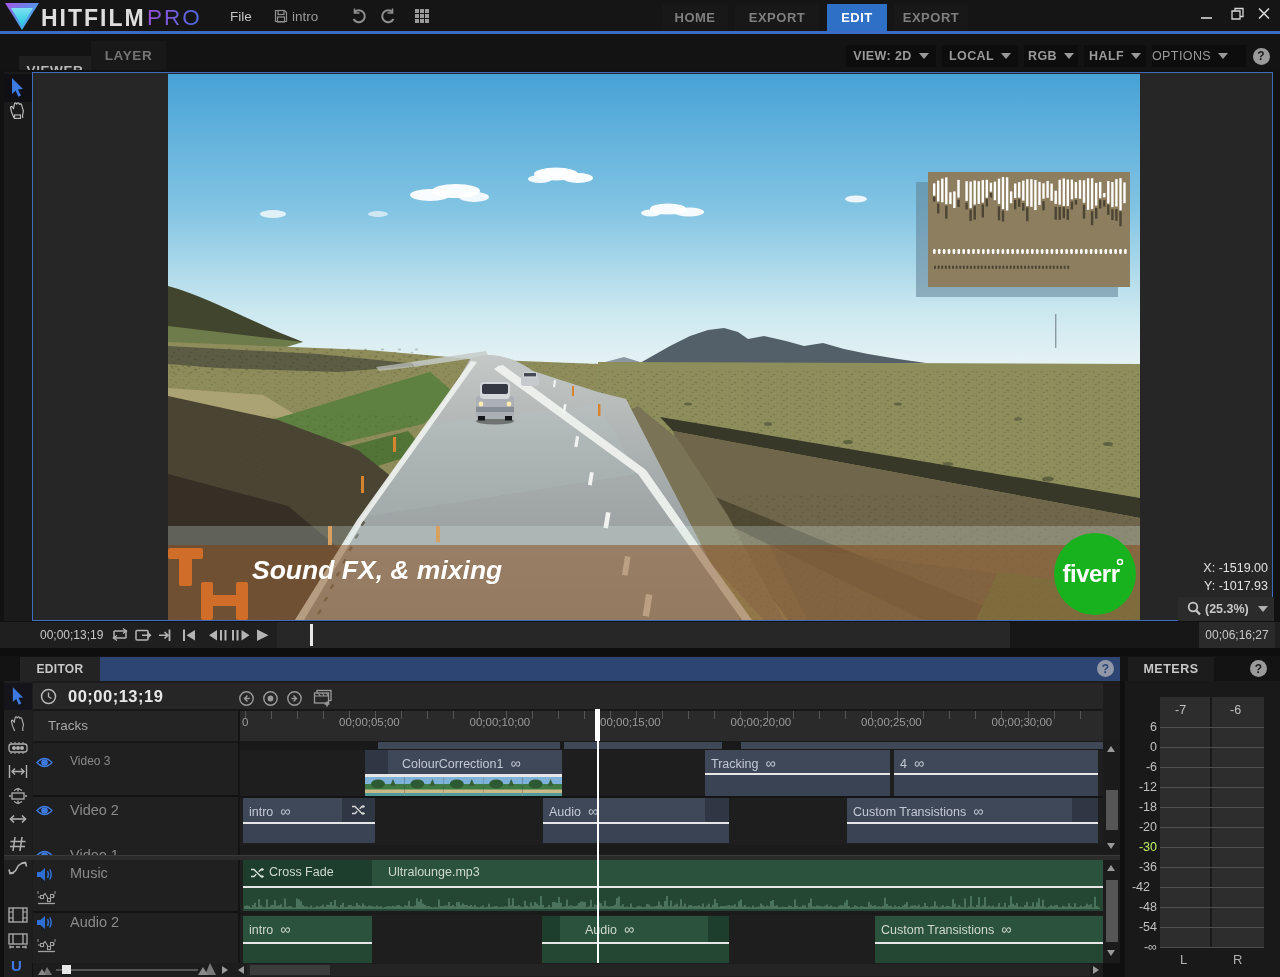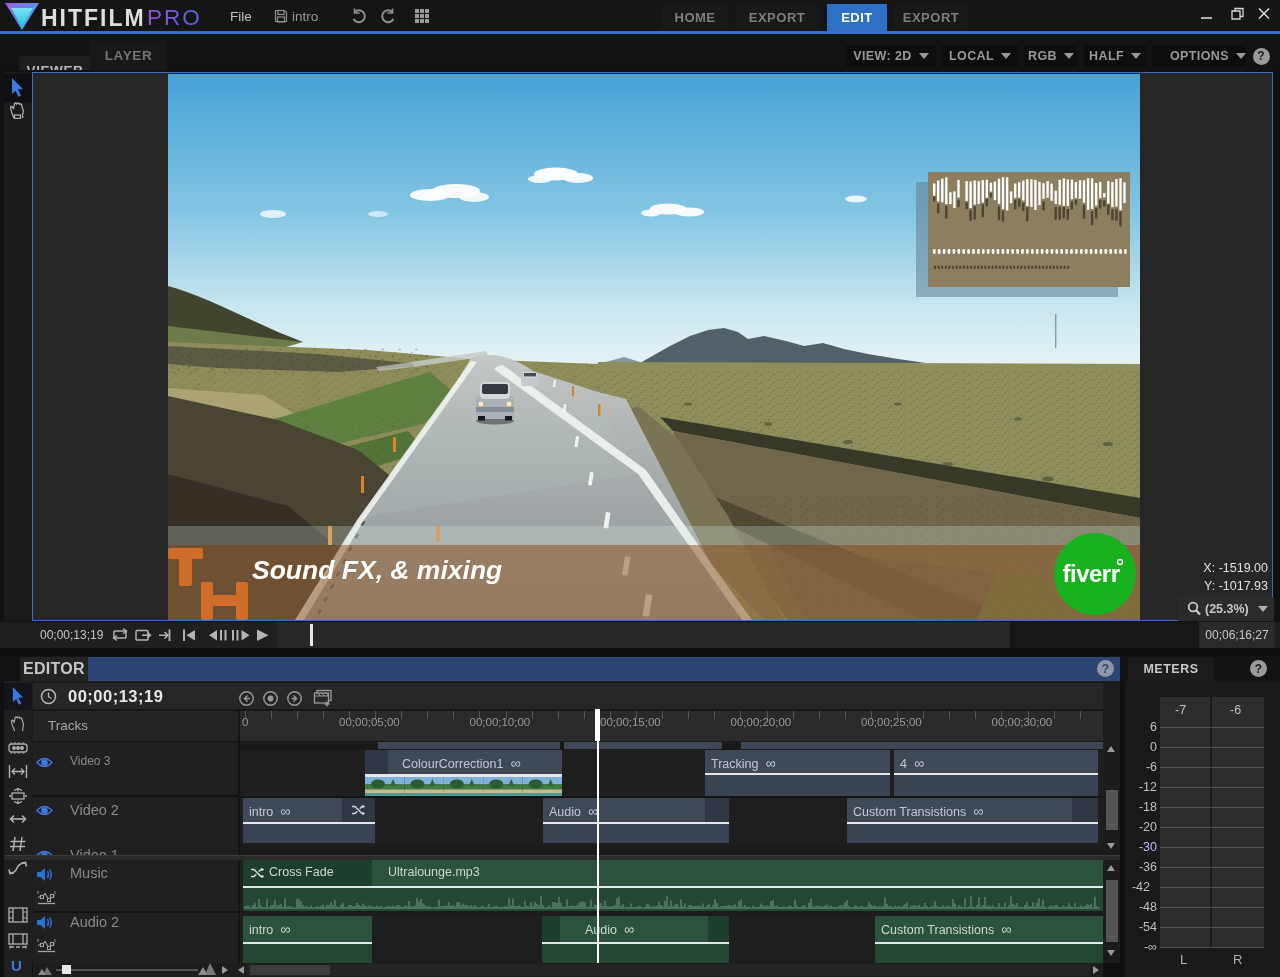--- a/index.html
+++ b/index.html
@@ -58,21 +58,21 @@
 <path d="M33 5 h8 v8 h-8 z M36 5 v-2.5 h8 v8 h-2.5" stroke-width="1.3"></path>
 <path d="M60 2.5 l10 10 M70 2.5 l-10 10"></path>
   </svg>
 <div class="abs" style="left:0px;top:34px;width:1280px;height:36px;background:#131313"></div>
 <div class="abs" style="left:19px;top:56px;width:72px;height:29px;background:#1f1f1f;display:flex;align-items:center;justify-content:center;font-size:13.5px;font-weight:bold;letter-spacing:0.6px;color:#b9b9b9">VIEWER</div>
 <div class="abs" style="left:91px;top:41px;width:75px;height:29px;background:#181818;display:flex;align-items:center;justify-content:center;font-size:13.5px;font-weight:bold;letter-spacing:0.6px;color:#757575">LAYER</div>
 <div class="abs" style="left:846px;top:45px;width:90px;height:22px;background:#0d0d0d;display:flex;align-items:center;justify-content:center;font-size:12.5px;font-weight:bold;letter-spacing:0.4px;color:#9a9a9a;gap:7px">VIEW: 2D<span style="display:inline-block;width:0;height:0;border-left:5px solid transparent;border-right:5px solid transparent;border-top:6px solid #9a9a9a"></span></div>
 <div class="abs" style="left:942px;top:45px;width:76px;height:22px;background:#0d0d0d;display:flex;align-items:center;justify-content:center;font-size:12.5px;font-weight:bold;letter-spacing:0.4px;color:#9a9a9a;gap:7px">LOCAL<span style="display:inline-block;width:0;height:0;border-left:5px solid transparent;border-right:5px solid transparent;border-top:6px solid #9a9a9a"></span></div>
 <div class="abs" style="left:1024px;top:45px;width:54px;height:22px;background:#0d0d0d;display:flex;align-items:center;justify-content:center;font-size:12.5px;font-weight:bold;letter-spacing:0.4px;color:#9a9a9a;gap:7px">RGB<span style="display:inline-block;width:0;height:0;border-left:5px solid transparent;border-right:5px solid transparent;border-top:6px solid #9a9a9a"></span></div>
 <div class="abs" style="left:1084px;top:45px;width:62px;height:22px;background:#0d0d0d;display:flex;align-items:center;justify-content:center;font-size:12.5px;font-weight:bold;letter-spacing:0.4px;color:#9a9a9a;gap:7px">HALF<span style="display:inline-block;width:0;height:0;border-left:5px solid transparent;border-right:5px solid transparent;border-top:6px solid #9a9a9a"></span></div>
-<div class="abs" style="left:1152px;top:45px;width:94px;height:22px;background:#0d0d0d;display:flex;align-items:center;justify-content:flex-end;font-size:12.5px;font-weight:bold;letter-spacing:0.4px;color:#9a9a9a;gap:7px">OPTIONS<span style="display:inline-block;width:0;height:0;border-left:5px solid transparent;border-right:5px solid transparent;border-top:6px solid #9a9a9a"></span></div>
+<div class="abs" style="left:1152px;top:45px;width:94px;height:22px;background:#0d0d0d;display:flex;align-items:center;justify-content:flex-start;font-size:12.5px;font-weight:normal;letter-spacing:0.4px;color:#9a9a9a;gap:7px">OPTIONS<span style="display:inline-block;width:0;height:0;border-left:5px solid transparent;border-right:5px solid transparent;border-top:6px solid #9a9a9a"></span></div>
 <div class="abs" style="left:1252.5px;top:47.5px;width:17.0px;height:17.0px;background:#9a9a9a;border-radius:50%;display:flex;align-items:center;justify-content:center;font-size:12px;font-weight:bold;color:#1a1a1a">?</div>
 <div class="abs" style="left:0px;top:70px;width:1280px;height:552px;background:#111111"></div>
 <div class="abs" style="left:4px;top:72px;width:28px;height:549px;background:#1a1a1a"></div>
 <div class="abs" style="left:4px;top:74px;width:28px;height:28px;background:#101014"></div>
 <svg class="abs" style="left:10px;top:78px" width="15" height="19" viewBox="0 0 15 19">
 <path d="M2 0 L13 11 L8 11.5 L11 17.5 L8.3 18.8 L5.6 12.7 L2 16 Z" fill="#3d7ae0"></path>
   </svg>
 <svg class="abs" style="left:9px;top:102px" width="16" height="17" viewBox="0 0 16 17" fill="none" stroke="#b8b8b8" stroke-width="1.2">
 <path d="M5 16 L2.5 10 L1.5 5.5 Q1.5 4.3 2.7 4.3 L4.5 6.5 L5.5 1.8 Q6 0.7 7 1 L7.6 2 L8.6 1 Q9.3 0.6 9.9 1.2 L10.4 2.3 L11.4 1.9 Q12.2 1.8 12.5 2.6 L14.4 9 L13.5 13.5 L13.8 16"></path>
 <rect x="5.5" y="13" width="6" height="3.4" fill="#1a1a1a" stroke="#b8b8b8"></rect>
@@ -404,21 +404,21 @@
     <path d="M130.5 3 L138.5 8.2 L130.5 13.5 Z" fill="#b4b4b4" stroke="none"></path>
 <path d="M146 2.5 L157.5 8.2 L146 14 Z" fill="#b4b4b4" stroke="none"></path>
 </svg>
 <div class="abs" style="left:277px;top:622px;width:733px;height:26px;background:#272727"></div>
 <div class="abs" style="left:310px;top:624px;width:3px;height:22px;background:#e8e8e8"></div>
 <div class="abs" style="left:1010px;top:622px;width:189px;height:26px;background:#171717"></div>
 <div class="abs" style="left:1199px;top:622px;width:76px;height:26px;background:#2a2a2a;display:flex;align-items:center;justify-content:center;font-size:12px;color:#c8c8c8">00;06;16;27</div>
 <div class="abs" style="left:0px;top:648px;width:1280px;height:8px;background:#0e0e0e"></div>
 <div class="abs" style="left:0px;top:656px;width:1280px;height:25px;background:#131313"></div>
 <div class="abs" style="left:20px;top:657px;width:1100px;height:24px;background:#2d4573"></div>
-<div class="abs" style="left:20px;top:657px;width:68px;height:24px;background:#232323;display:flex;align-items:center;justify-content:center;font-size:16px;font-weight:bold;letter-spacing:0.3px;color:#c8c8c8">EDITOR</div>
+<div class="abs" style="left:20px;top:657px;width:80px;height:24px;background:#232323;display:flex;align-items:center;justify-content:center;font-size:12px;font-weight:bold;letter-spacing:0.3px;color:#c8c8c8">EDITOR</div>
 <div class="abs" style="left:1097px;top:660px;width:17px;height:17px;background:#8f97a8;border-radius:50%;display:flex;align-items:center;justify-content:center;font-size:12px;font-weight:bold;color:#2d4573">?</div>
 <div class="abs" style="left:1128px;top:657px;width:86px;height:24px;background:#1c1c1c;display:flex;align-items:center;justify-content:center;font-size:12.5px;font-weight:bold;letter-spacing:0.5px;color:#c8c8c8">METERS</div>
 <div class="abs" style="left:1250px;top:660px;width:17px;height:17px;background:#9a9a9a;border-radius:50%;display:flex;align-items:center;justify-content:center;font-size:12px;font-weight:bold;color:#1a1a1a">?</div>
 <div class="abs" style="left:0px;top:681px;width:1280px;height:296px;background:#101010"></div>
 <div class="abs" style="left:4px;top:681px;width:1116px;height:282px;background:#1c1c1c"></div>
 <div class="abs" style="left:4px;top:681px;width:28px;height:296px;background:#1f1f1f"></div>
 <div class="abs" style="left:4px;top:683px;width:28px;height:27px;background:#14141a"></div>
 <svg class="abs" style="left:11px;top:687px" width="14" height="18" viewBox="0 0 15 19">
     <path d="M2 0 L13 11 L8 11.5 L11 17.5 L8.3 18.8 L5.6 12.7 L2 16 Z" fill="#3d7ae0"></path>
   </svg>
@@ -721,21 +721,21 @@
 <div class="abs" style="left:1125px;top:741px;width:32px;text-align:right;font-size:12.5px;color:#c0c0c0">0</div>
 <div class="abs" style="left:1160px;top:747px;width:104px;height:1px;background:#5a5a5a;opacity:0.8"></div>
 <div class="abs" style="left:1125px;top:761px;width:32px;text-align:right;font-size:12.5px;color:#c0c0c0">-6</div>
 <div class="abs" style="left:1160px;top:767px;width:104px;height:1px;background:#5a5a5a;opacity:0.8"></div>
 <div class="abs" style="left:1125px;top:781px;width:32px;text-align:right;font-size:12.5px;color:#c0c0c0">-12</div>
 <div class="abs" style="left:1160px;top:787px;width:104px;height:1px;background:#5a5a5a;opacity:0.8"></div>
 <div class="abs" style="left:1125px;top:801px;width:32px;text-align:right;font-size:12.5px;color:#c0c0c0">-18</div>
 <div class="abs" style="left:1160px;top:807px;width:104px;height:1px;background:#5a5a5a;opacity:0.8"></div>
 <div class="abs" style="left:1125px;top:821px;width:32px;text-align:right;font-size:12.5px;color:#c0c0c0">-20</div>
 <div class="abs" style="left:1160px;top:827px;width:104px;height:1px;background:#5a5a5a;opacity:0.8"></div>
-<div class="abs" style="left:1125px;top:841px;width:32px;text-align:right;font-size:12.5px;color:#c4b5fd">-30</div>
+<div class="abs" style="left:1125px;top:841px;width:32px;text-align:right;font-size:12.5px;color:#bef264">-30</div>
 <div class="abs" style="left:1160px;top:847px;width:104px;height:1px;background:#5a5a5a;opacity:0.8"></div>
 <div class="abs" style="left:1125px;top:861px;width:32px;text-align:right;font-size:12.5px;color:#c0c0c0">-36</div>
 <div class="abs" style="left:1160px;top:867px;width:104px;height:1px;background:#5a5a5a;opacity:0.8"></div>
 <div class="abs" style="left:1125px;top:881px;width:32px;text-align:center;font-size:12.5px;color:#c0c0c0">-42</div>
 <div class="abs" style="left:1160px;top:887px;width:104px;height:1px;background:#5a5a5a;opacity:0.8"></div>
 <div class="abs" style="left:1125px;top:901px;width:32px;text-align:right;font-size:12.5px;color:#c0c0c0">-48</div>
 <div class="abs" style="left:1160px;top:907px;width:104px;height:1px;background:#5a5a5a;opacity:0.8"></div>
 <div class="abs" style="left:1125px;top:921px;width:32px;text-align:right;font-size:12.5px;color:#c0c0c0">-54</div>
 <div class="abs" style="left:1160px;top:927px;width:104px;height:1px;background:#5a5a5a;opacity:0.8"></div>
 <div class="abs" style="left:1125px;top:941px;width:32px;text-align:right;font-size:12.5px;color:#c0c0c0">-∞</div>

